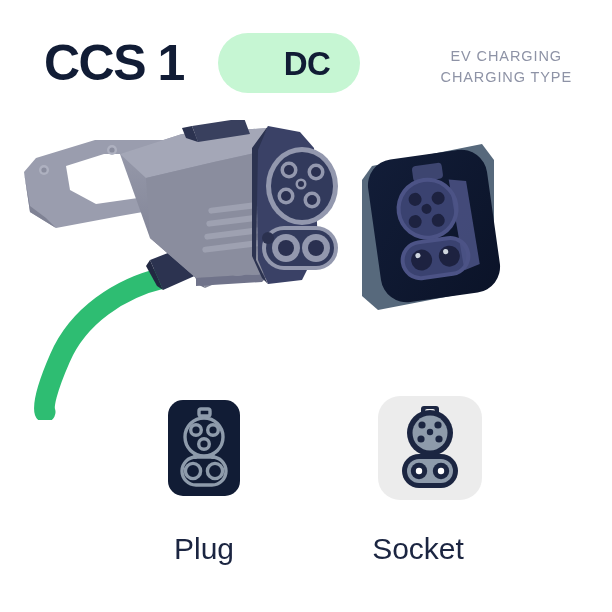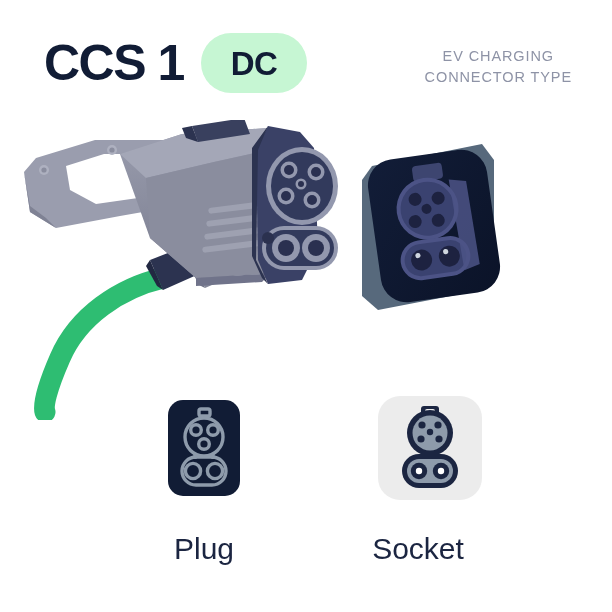--- a/index.html
+++ b/index.html
@@ -24,21 +24,21 @@
     left: 0; top: 0;
     width: 612px;
     height: 120px;
   }
   .title-block {
     position: absolute;
     left: 44px;
     top: 33px;
     display: flex;
     align-items: center;
-    gap: 17px;
+    gap: 34px;
   }
   .title-text {
     font-size: 50px;
     font-weight: bold;
     color: #111c35;
     letter-spacing: -1.5px;
     line-height: 1;
     white-space: nowrap;
   }
   .badge {
@@ -49,20 +49,21 @@
     display: flex;
     align-items: center;
     justify-content: center;
   }
   .badge-text {
     font-size: 33px;
     font-weight: bold;
     color: #111c35;
     letter-spacing: -0.5px;
     line-height: 1;
+    margin-left: 36px;
   }
   .subtitle {
     position: absolute;
     right: 40px;
     top: 46px;
     text-align: center;
     font-size: 14.5px;
     letter-spacing: 0.9px;
     color: #8e93a6;
     line-height: 1.42;
@@ -126,21 +127,21 @@
     <div class="title-block">
       <div class="title-text">CCS 1</div>
 
       <div class="badge">
         <span class="badge-text">DC</span>
       </div>
     </div>
 
     <div class="subtitle">
       <div>EV CHARGING</div>
-      <div>CONNECTOR TYPE</div>
+      <div>CHARGING TYPE</div>
     </div>
   </div>
 
   <div class="stage">
     <svg width="612" height="300" viewBox="0 0 612 300">
 
       <defs>
         <linearGradient id="gBody" x1="0" y1="0" x2="0" y2="1">
           <stop offset="0" stop-color="#9a9dae"></stop>
           <stop offset="1" stop-color="#7b7e90"></stop>

